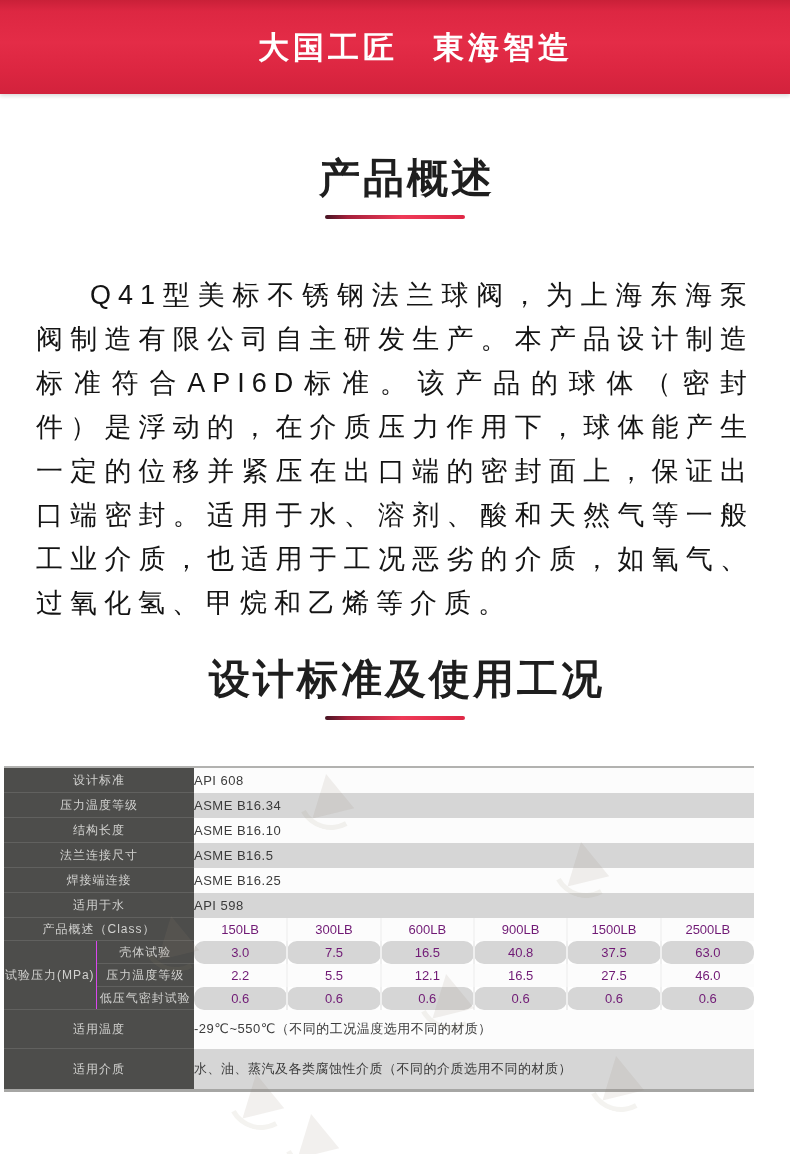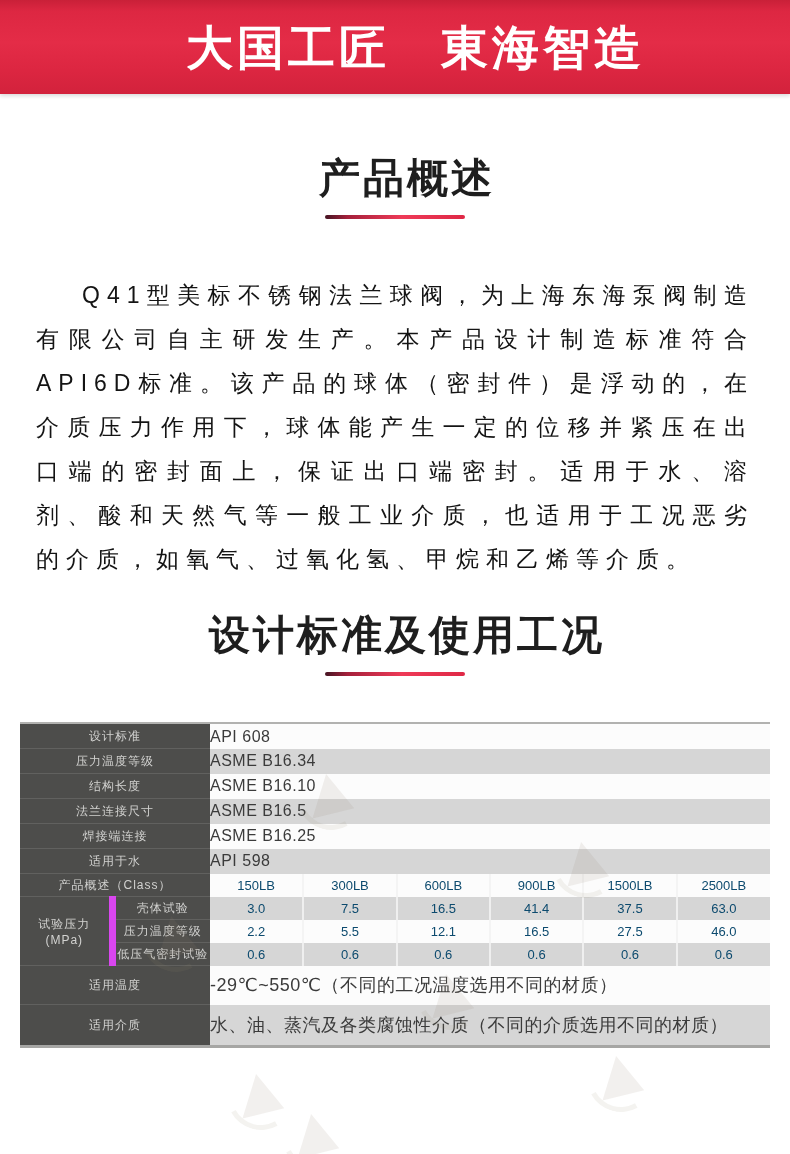--- a/index.html
+++ b/index.html
@@ -10,71 +10,71 @@
   }
 
   
   .banner{
     height:94px;width:100%;
     background:linear-gradient(180deg,#c92038 0%,#dd2742 12%,#e42c47 45%,#dc2641 75%,#d2223c 100%);
     display:flex;align-items:center;justify-content:center;
     box-shadow:0 2px 4px rgba(0,0,0,.15);
   }
   .banner-title{
-    color:#ffffff;font-size:47px;font-weight:bold;letter-spacing:4px;line-height:1;margin-left:41px;
+    color:#ffffff;font-size:31px;font-weight:bold;letter-spacing:4px;line-height:1;margin-left:41px;
   }
 
   
   .sec-title{
     text-align:center;font-size:41px;font-weight:800;color:#1e1e1e;
     letter-spacing:3px;line-height:1.2;margin:0;padding-left:24px;
   }
   .sec-title.first{margin-top:60px;}
   .sec-title.second{margin-top:30px;}
   .underline{
     width:140px;height:4px;margin:12px auto 0;border-radius:2px;
     background:linear-gradient(90deg,#451523 0%,#a4203b 16%,#ee3a57 55%,#df2846 100%);
   }
 
   
   .desc{
     margin:54px 36px 12px;
-    font-size:23px;line-height:44px;letter-spacing:7px;
+    font-size:27px;line-height:44px;letter-spacing:7px;
     color:#141414;text-align:justify;text-indent:2em;
   }
 
   
-  .table-wrap{margin:46px 20px 0;position:relative;}
+  .table-wrap{margin:46px 4px 0;position:relative;}
   table.spec{
     width:750px;border-collapse:collapse;table-layout:fixed;
     border-top:2px solid #b2b2b0;
     border-bottom:3px solid #a6a6a4;
   }
   table.spec td{padding:0;vertical-align:middle;}
   td.lbl{
     background:#4d4d4b;color:#d2d2d0;font-size:12px;text-align:center;
     border-bottom:1px solid #61615f;letter-spacing:1px;
   }
-  td.grp{border-right:7px solid #d946ef;}
+  td.grp{border-right:1px solid #d946ef;}
   td.val{
-    background:#fcfcfc;color:#3b3b3b;font-size:16px;text-align:left;padding-left:24px;
+    background:#fcfcfc;color:#3b3b3b;font-size:13px;text-align:left;padding-left:24px;
     letter-spacing:.5px;
   }
   td.num{
-    background:#fcfcfc;color:#0c4a6e;font-size:13px;text-align:center;
+    background:#fcfcfc;color:#701a75;font-size:13px;text-align:center;
     border-left:2px solid #f4f4f4;
   }
   td.num.first{border-left:none;}
   tr.alt td.val, tr.alt td.num{background:#d6d6d6;}
-  tr.alt td.num{border-left-color:#efefef;}
+  tr.alt td.num{border-left-color:#efefef;border-radius:10px;}
   tr.r-s td{height:24px;}
   tr.r-n td{height:22px;}
   tr.r-t td{height:38px;}
   tr.r-m td{height:40px;}
-  tr.r-t td.val, tr.r-m td.val{font-size:18px;}
+  tr.r-t td.val, tr.r-m td.val{font-size:13px;}
 
   
   .wm{position:absolute;width:70px;height:70px;pointer-events:none;z-index:5;}
   .wm::before{
     content:"";position:absolute;left:12px;top:16px;width:0;height:0;
     border-left:24px solid transparent;border-right:19px solid transparent;
     border-bottom:40px solid rgba(148,133,112,0.12);
     transform:rotate(-14deg);
   }
   .wm::after{
@@ -143,21 +143,21 @@
           <td class="num">900LB</td>
           <td class="num">1500LB</td>
           <td class="num">2500LB</td>
         </tr>
         <tr class="r-n alt">
           <td class="lbl grp" rowspan="3">试验压力(MPa)</td>
           <td class="lbl sub">壳体试验</td>
           <td class="num first">3.0</td>
           <td class="num">7.5</td>
           <td class="num">16.5</td>
-          <td class="num">41.4</td>
+          <td class="num">40.8</td>
           <td class="num">37.5</td>
           <td class="num">63.0</td>
         </tr>
         <tr class="r-n">
           <td class="lbl sub">压力温度等级</td>
           <td class="num first">2.2</td>
           <td class="num">5.5</td>
           <td class="num">12.1</td>
           <td class="num">16.5</td>
           <td class="num">27.5</td>

